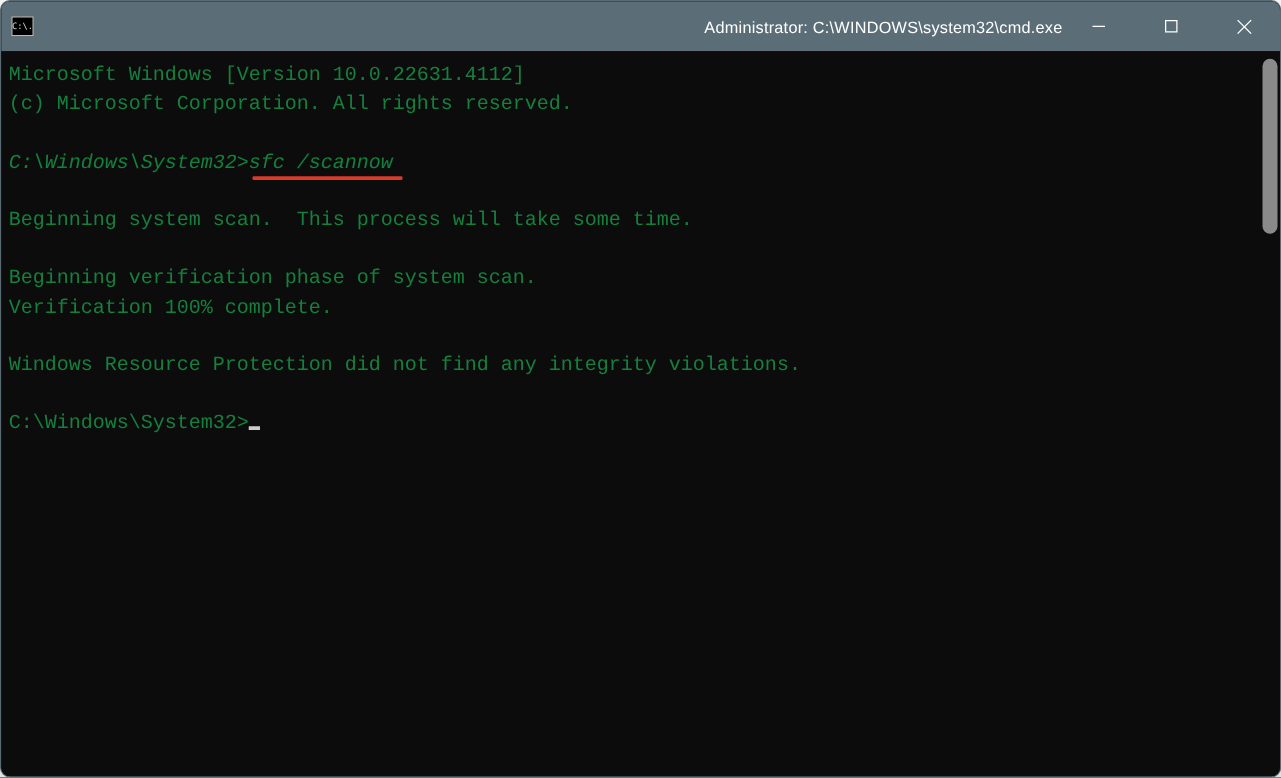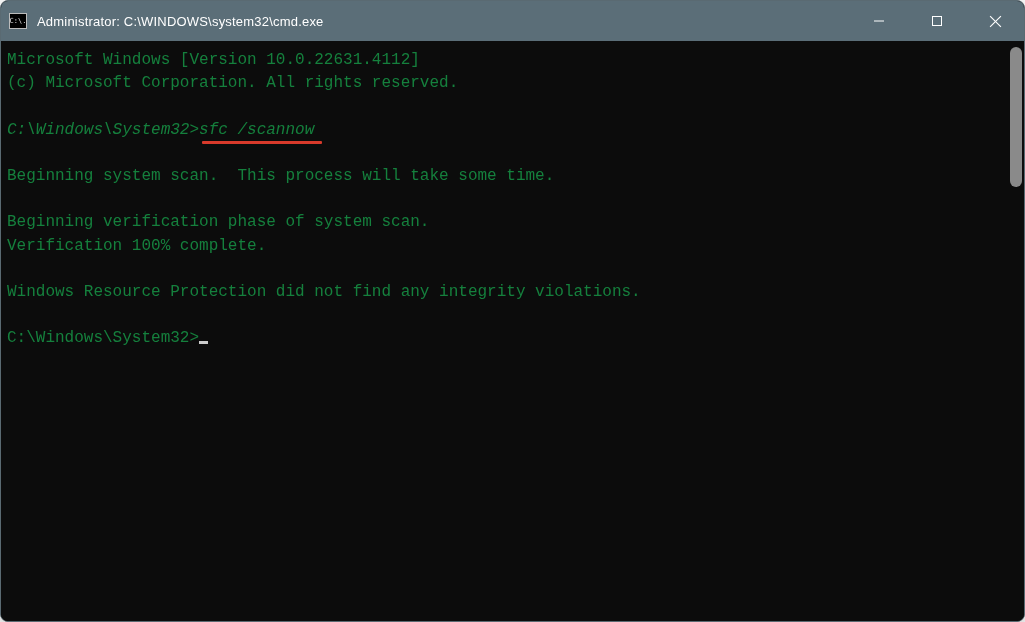--- a/index.html
+++ b/index.html
@@ -50,20 +50,21 @@
     .titlebar-icon-text {
       color: #ddd;
       font-size: 7px;
       font-family: monospace;
       line-height: 1;
     }
     .titlebar-title {
       flex: 1;
       font-weight: 400;
       letter-spacing: 0.2px;
+      text-align: right;
     }
     .win-controls {
       display: flex;
       height: 100%;
     }
     .win-btn {
       width: 58px;
       height: 100%;
       display: flex;
       align-items: center;

